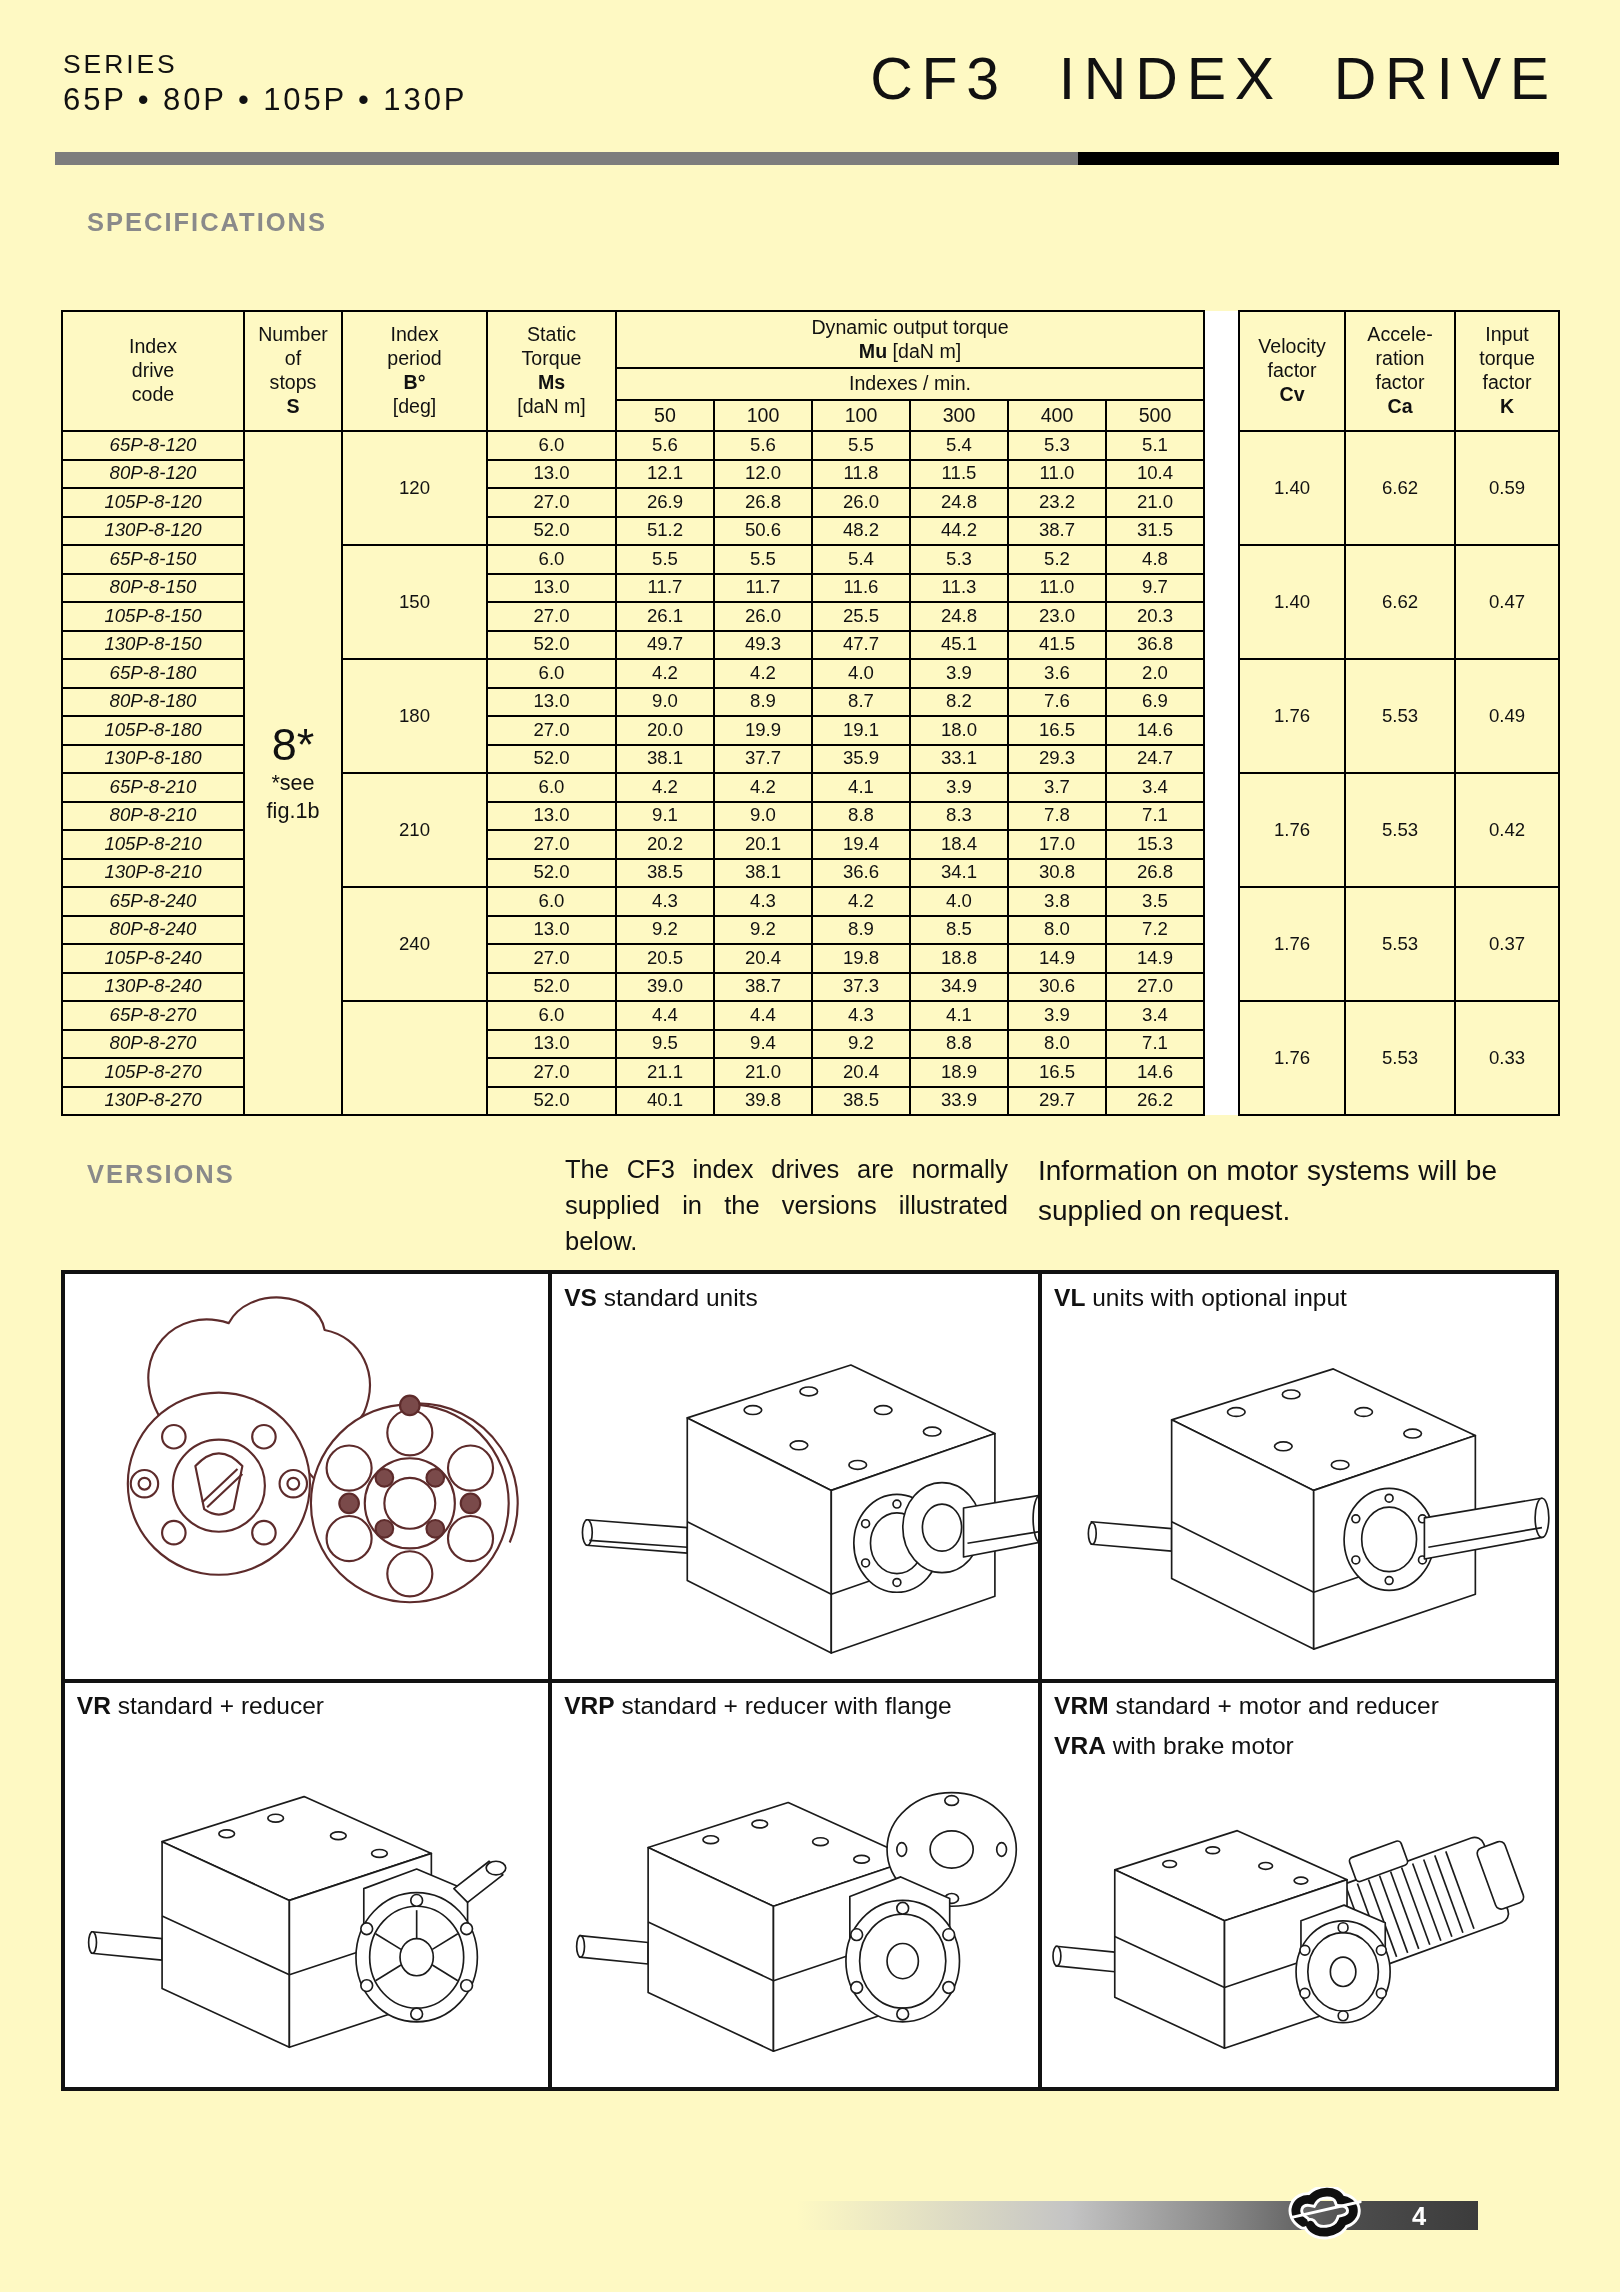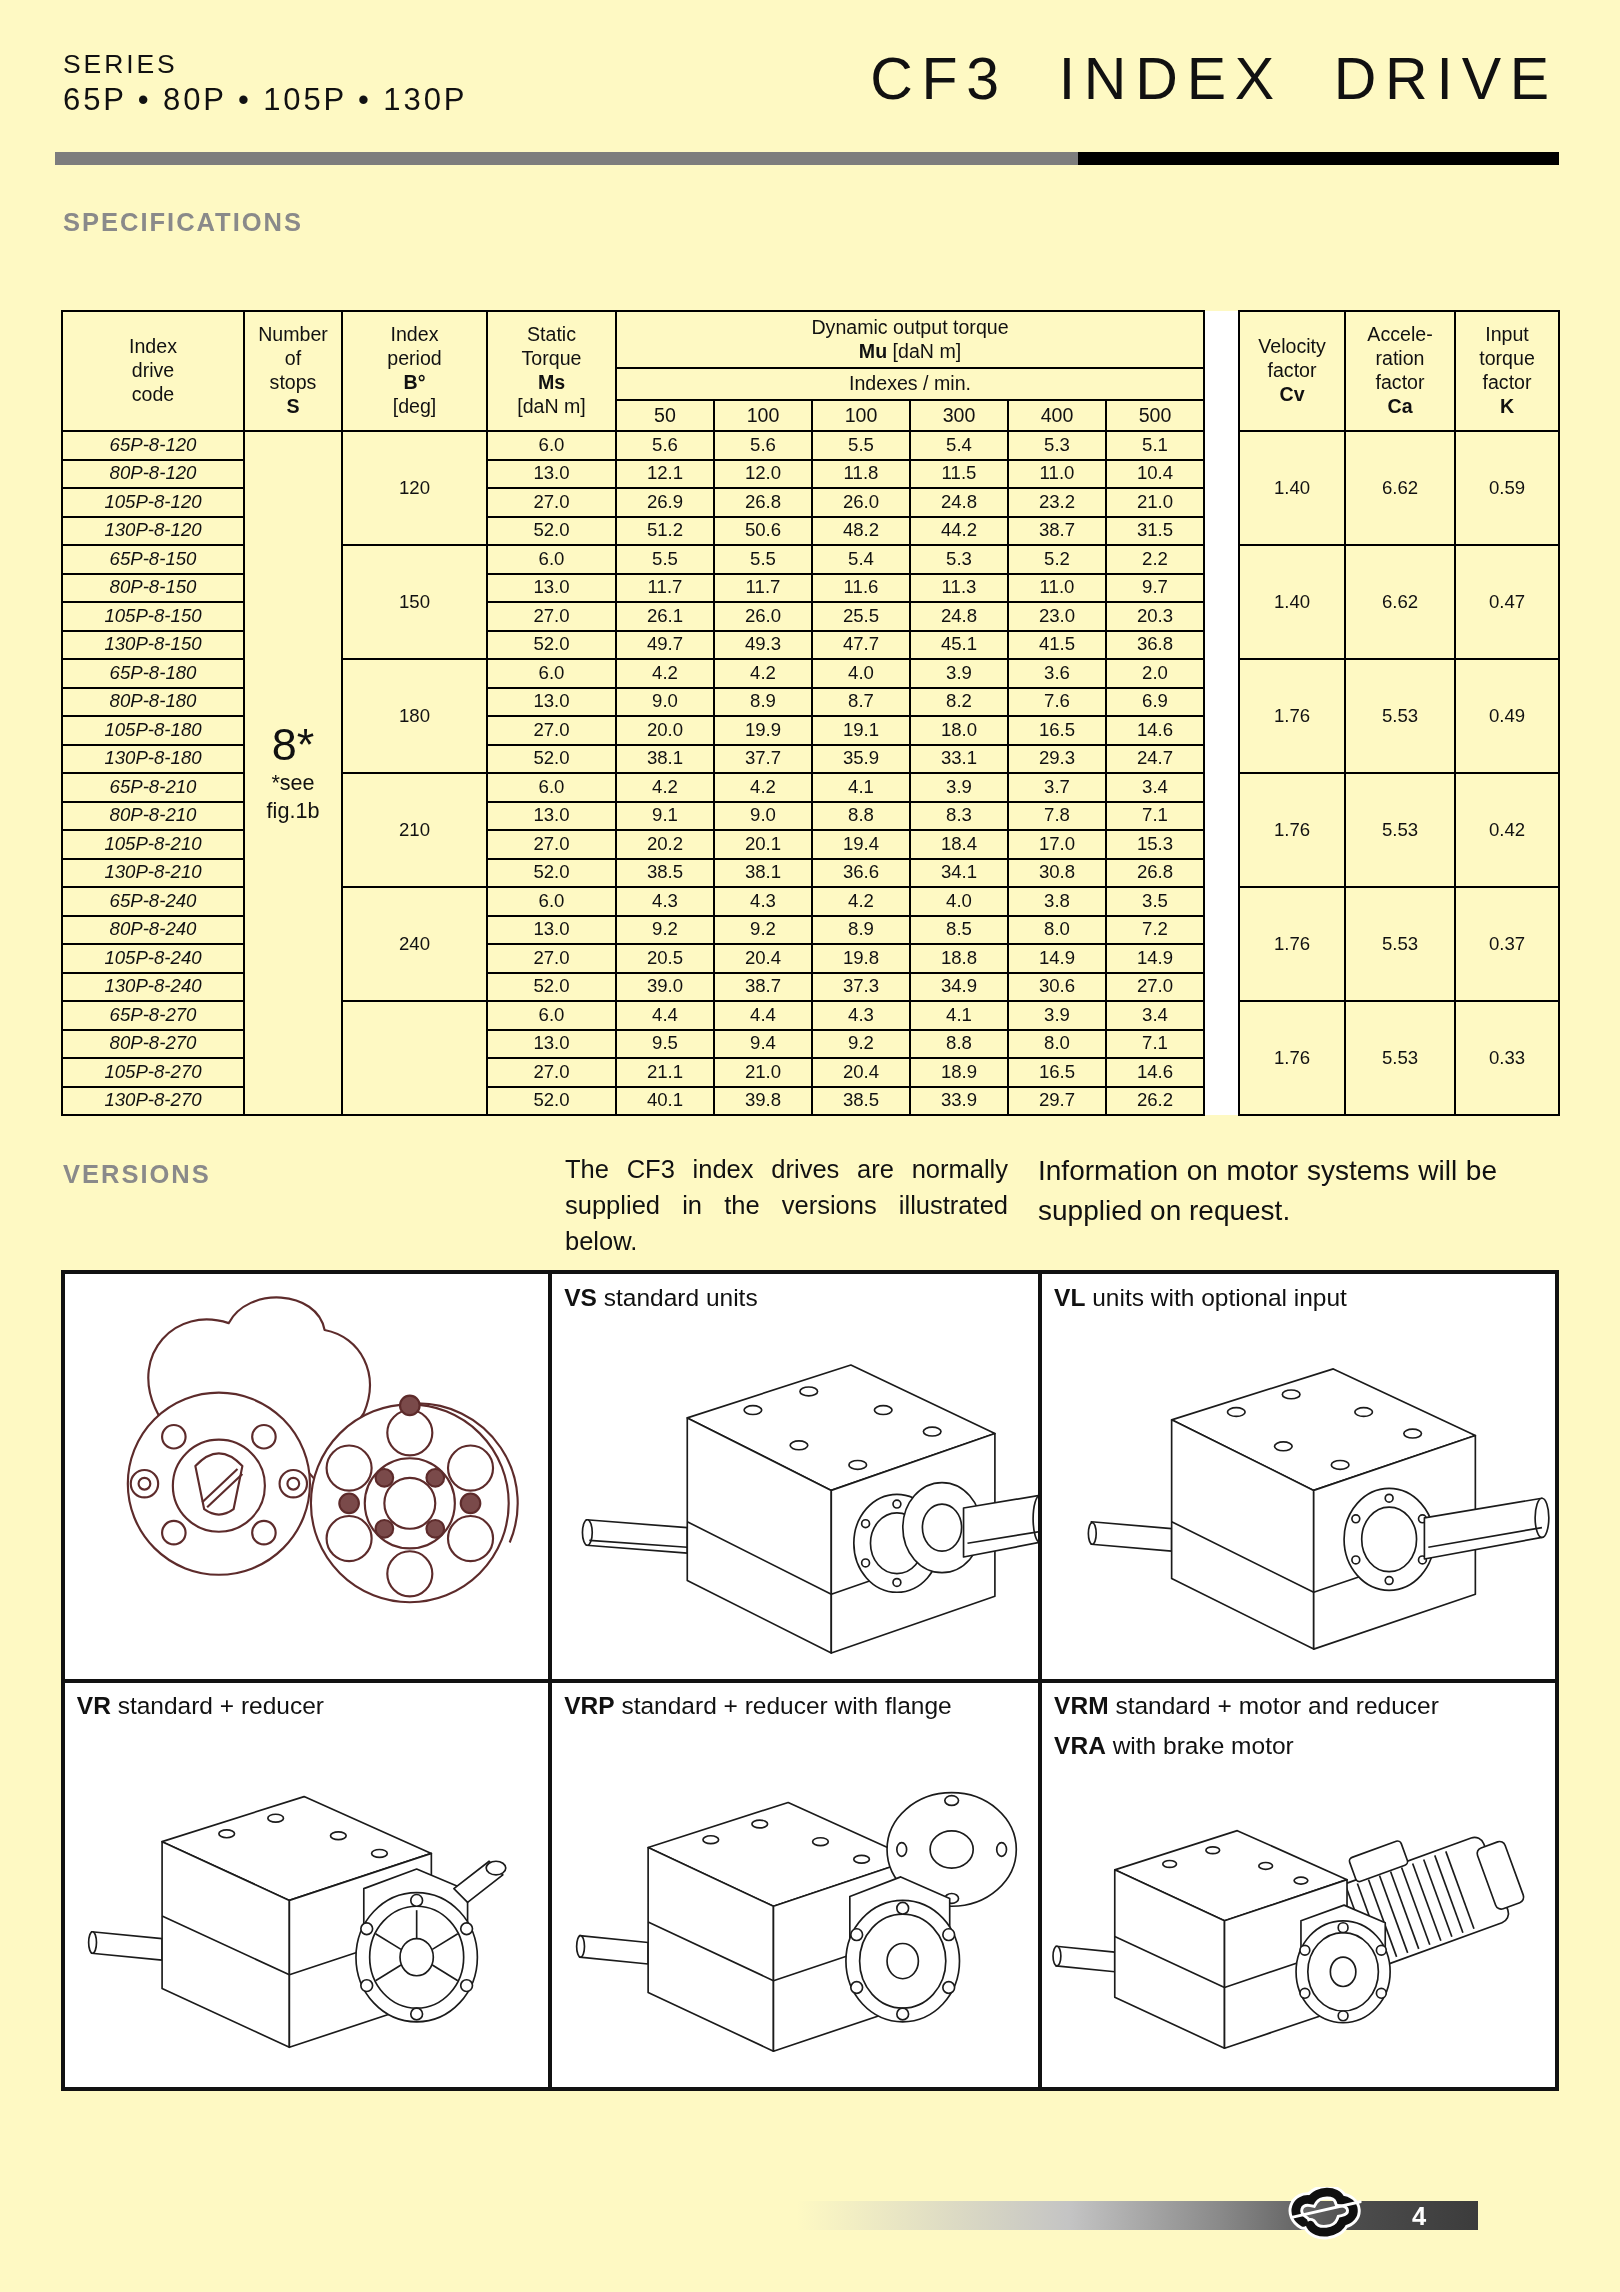--- a/index.html
+++ b/index.html
@@ -6,21 +6,21 @@
   .page{position:relative;width:1620px;height:2293px;background:#fef9c3;margin:0 auto;
         font-family:"Liberation Sans",sans-serif;color:#111;overflow:hidden;}
 
   
   .series-label{position:absolute;left:63px;top:49px;font-size:26.5px;letter-spacing:2.9px;}
   .series-models{position:absolute;left:63px;top:82px;font-size:31px;letter-spacing:2.9px;}
   .doc-title{position:absolute;right:62px;top:45px;font-size:59px;letter-spacing:8.8px;word-spacing:25.5px;white-space:nowrap;}
   .header-rule{position:absolute;left:55px;top:152px;width:1504px;height:12.7px;
                background:linear-gradient(to right,#7d7d7d 0,#7d7d7d 68%,#000 68%,#000 100%);}
 
-  .section-heading{position:absolute;font-size:25.5px;font-weight:bold;letter-spacing:2px;color:#8a8a8a;}
+  .section-heading{position:absolute;font-size:25.5px;font-weight:bold;letter-spacing:2px;color:#8a8a8a;margin-left:24px;}
   #spec-heading{left:63px;top:208px;}
   #versions-heading{left:63px;top:1160px;}
 
   
   .table-wrap{position:absolute;left:61px;top:282px;width:1498px;}
   .spec-table{border-collapse:collapse;table-layout:fixed;width:1498px;margin-top:28px;}
   .spec-table th,.spec-table td{border:2.9px solid #000;padding:0;text-align:center;vertical-align:middle;font-weight:normal;color:#111;}
   .spec-table .gap{border:none;background:#fff;}
   .spec-table thead tr:nth-child(1) th{height:55px;}
   .spec-table thead tr:nth-child(2) th{height:30px;}
@@ -201,21 +201,21 @@
           </tr>
           <tr>
             <td class="code-cell">65P-8-150</td>
             <td class="period-cell" rowspan="4">150</td>
             <td class="num-cell">6.0</td>
             <td class="num-cell">5.5</td>
             <td class="num-cell">5.5</td>
             <td class="num-cell">5.4</td>
             <td class="num-cell">5.3</td>
             <td class="num-cell">5.2</td>
-            <td class="num-cell">2.2</td>
+            <td class="num-cell">4.8</td>
             <td class="factor-cell" rowspan="4">1.40</td>
             <td class="factor-cell" rowspan="4">6.62</td>
             <td class="factor-cell" rowspan="4">0.47</td>
           </tr>
           <tr>
             <td class="code-cell">80P-8-150</td>
             <td class="num-cell">13.0</td>
             <td class="num-cell">11.7</td>
             <td class="num-cell">11.7</td>
             <td class="num-cell">11.6</td>

